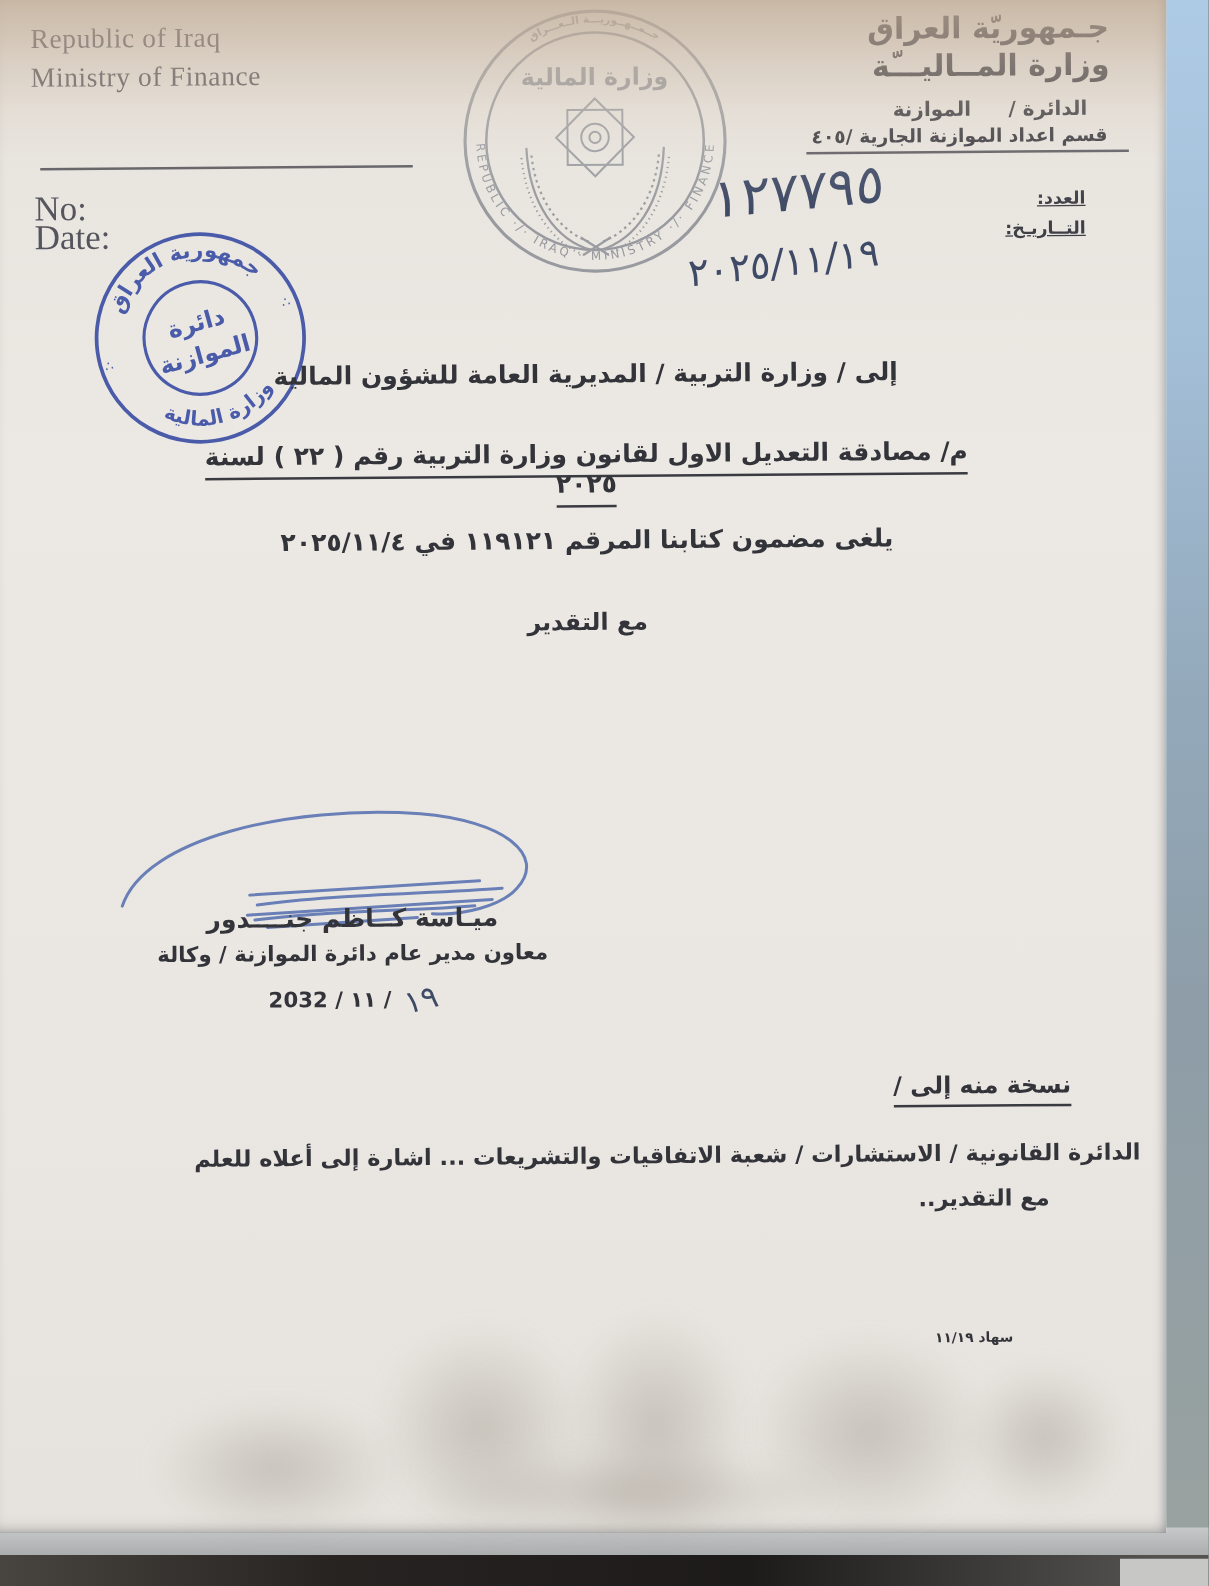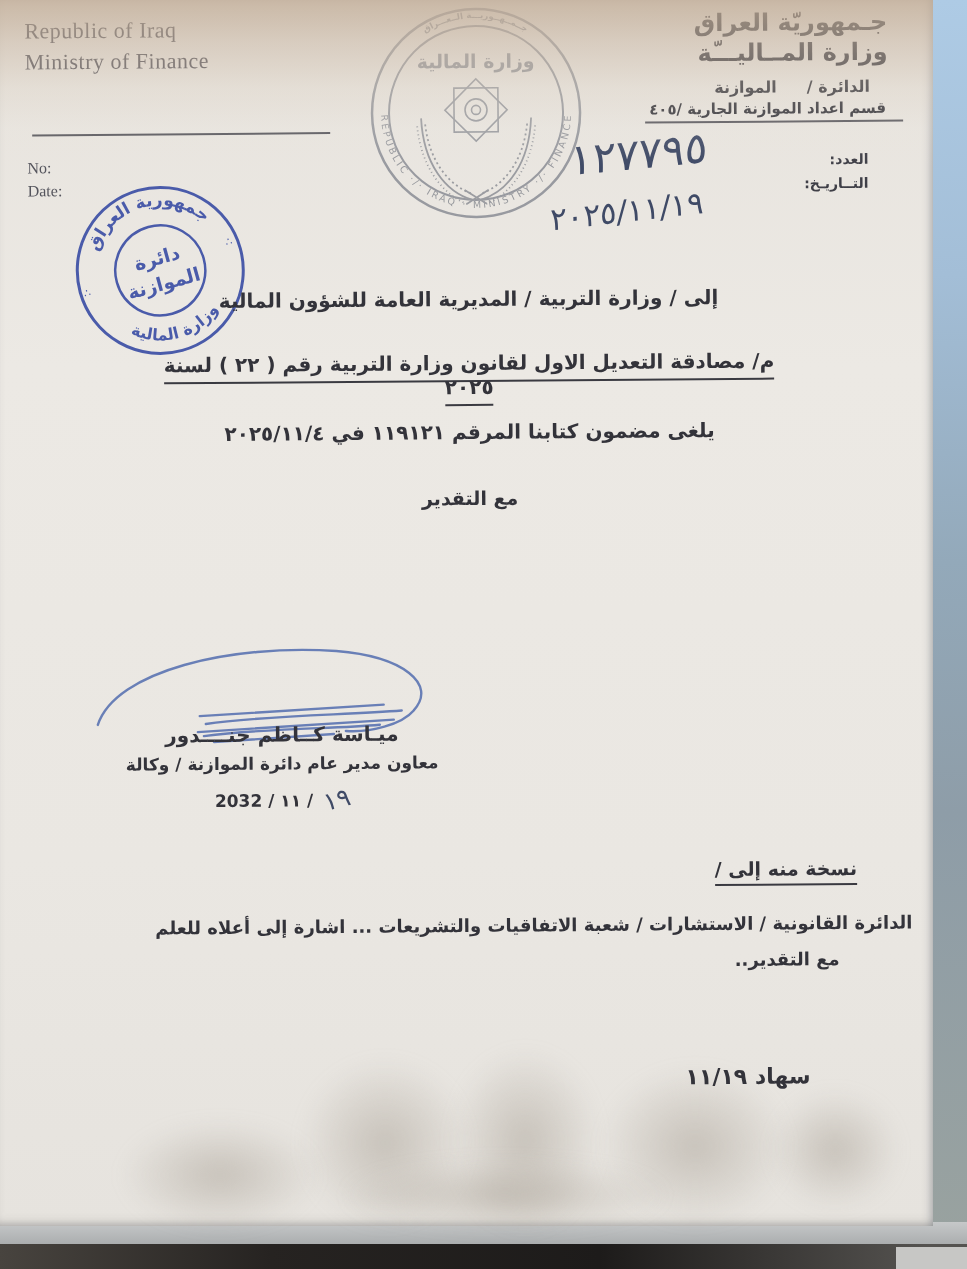--- a/index.html
+++ b/index.html
@@ -17,31 +17,31 @@
   .paper{position:absolute;left:0;top:0;width:933px;height:1226px;
     background:linear-gradient(180deg,#e7e3dd 0%,#ece9e4 30%,#eae7e2 70%,#e6e3de 100%);
     box-shadow:inset -6px 0 8px -4px rgba(90,100,110,.45), inset 0 -8px 10px -6px rgba(120,120,120,.5);}
   .top-light{position:absolute;left:0;top:0;width:100%;height:170px;pointer-events:none;z-index:9;
     background:linear-gradient(180deg,rgba(193,172,150,.78) 0%,rgba(203,185,166,.55) 42px,rgba(219,207,192,.30) 88px,rgba(233,227,219,.12) 128px,rgba(233,227,219,0) 168px);}
   .content{position:absolute;left:0;top:0;width:100%;height:100%;transform:rotate(-0.45deg);transform-origin:50% 40%;}
   .ar{font-family:"DejaVu Sans",sans-serif;font-weight:bold;color:#33333a;direction:rtl;}
   .en-serif{font-family:"Liberation Serif","DejaVu Serif",serif;color:#4b4a52;}
   
   .lh-en{position:absolute;left:28px;top:12px;font-size:22px;line-height:31px;letter-spacing:.5px;}
-  .no-date{position:absolute;left:30px;top:153px;font-size:16px;line-height:23px;color:#55555d;}
+  .no-date{position:absolute;left:30px;top:153px;font-size:28px;line-height:23px;color:#55555d;}
   
   .lh-ar{position:absolute;right:42px;top:10px;text-align:right;}
   .lh-ar .l1{font-size:24px;line-height:30px;}
   .lh-ar .l2{font-size:24px;line-height:30px;letter-spacing:1px;}
   .dept-row{position:absolute;right:60px;top:80px;display:flex;direction:rtl;gap:30px;font-size:16px;}
   .section-line{position:absolute;right:44px;top:102px;font-size:15px;}
   .rule{position:absolute;height:2px;background:#5a595f;}
   .rule-left{left:35px;top:131px;width:298px;}
   .rule-right{left:648px;top:123px;width:258px;}
-  .num-labels{position:absolute;right:62px;top:150px;text-align:right;font-size:14px;line-height:24px;color:#3f3f47;}
+  .num-labels{position:absolute;right:62px;top:150px;text-align:right;font-size:14px;line-height:24px;color:#3f3f47;text-decoration:underline;}
   
   .ink{color:#3f4a66;font-family:"DejaVu Sans",sans-serif;}
   .hw-number{position:absolute;left:572px;top:130px;font-size:43px;letter-spacing:17px;
     transform:rotate(-5deg) skewX(-7deg);}
   .hw-date{position:absolute;left:552px;top:194px;font-size:31px;letter-spacing:5px;
     transform:rotate(-6deg) skewX(-5deg);direction:ltr;}
   
   .seal{position:absolute;left:372px;top:6px;opacity:.82;}
   .stamp{position:absolute;left:64px;top:170px;transform:rotate(-15deg);opacity:.93;}
   
@@ -55,21 +55,21 @@
   .sig-svg{position:absolute;left:80px;top:642px;}
   .sig-block{position:absolute;left:106px;width:348px;text-align:center;}
   .sig-name{top:721px;font-size:20px;}
   .sig-title{top:752px;font-size:17px;}
   .sig-date{top:784px;display:flex;direction:ltr;justify-content:center;align-items:center;gap:10px;font-size:17px;}
   .sig-day{font-size:25px;transform:rotate(-14deg);letter-spacing:3px;}
   
   .cc-heading{position:absolute;right:79px;top:860px;font-size:19px;border-bottom:2px solid #3a3a41;padding-bottom:4px;}
   .cc-line1{position:absolute;right:24px;top:915px;font-size:18px;white-space:nowrap;}
   .cc-line2{position:absolute;right:97px;top:951px;font-size:18px;direction:ltr;}
-  .typist{position:absolute;right:127px;top:1066px;font-size:22px;}
+  .typist{position:absolute;right:127px;top:1066px;font-size:11px;}
   
   .ghost{position:absolute;filter:blur(9px);background:radial-gradient(ellipse at center,rgba(168,160,149,.5),rgba(168,160,149,0) 70%);border-radius:50%;}
   .g1{left:300px;top:1058px;width:170px;height:170px;}
   .g2{left:450px;top:1048px;width:150px;height:185px;}
   .g3{left:600px;top:1066px;width:190px;height:160px;}
   .g4{left:770px;top:1090px;width:130px;height:120px;}
   .g5{left:340px;top:1160px;width:330px;height:70px;}
   .g6{left:120px;top:1120px;width:200px;height:110px;}
 </style>
 </head>

